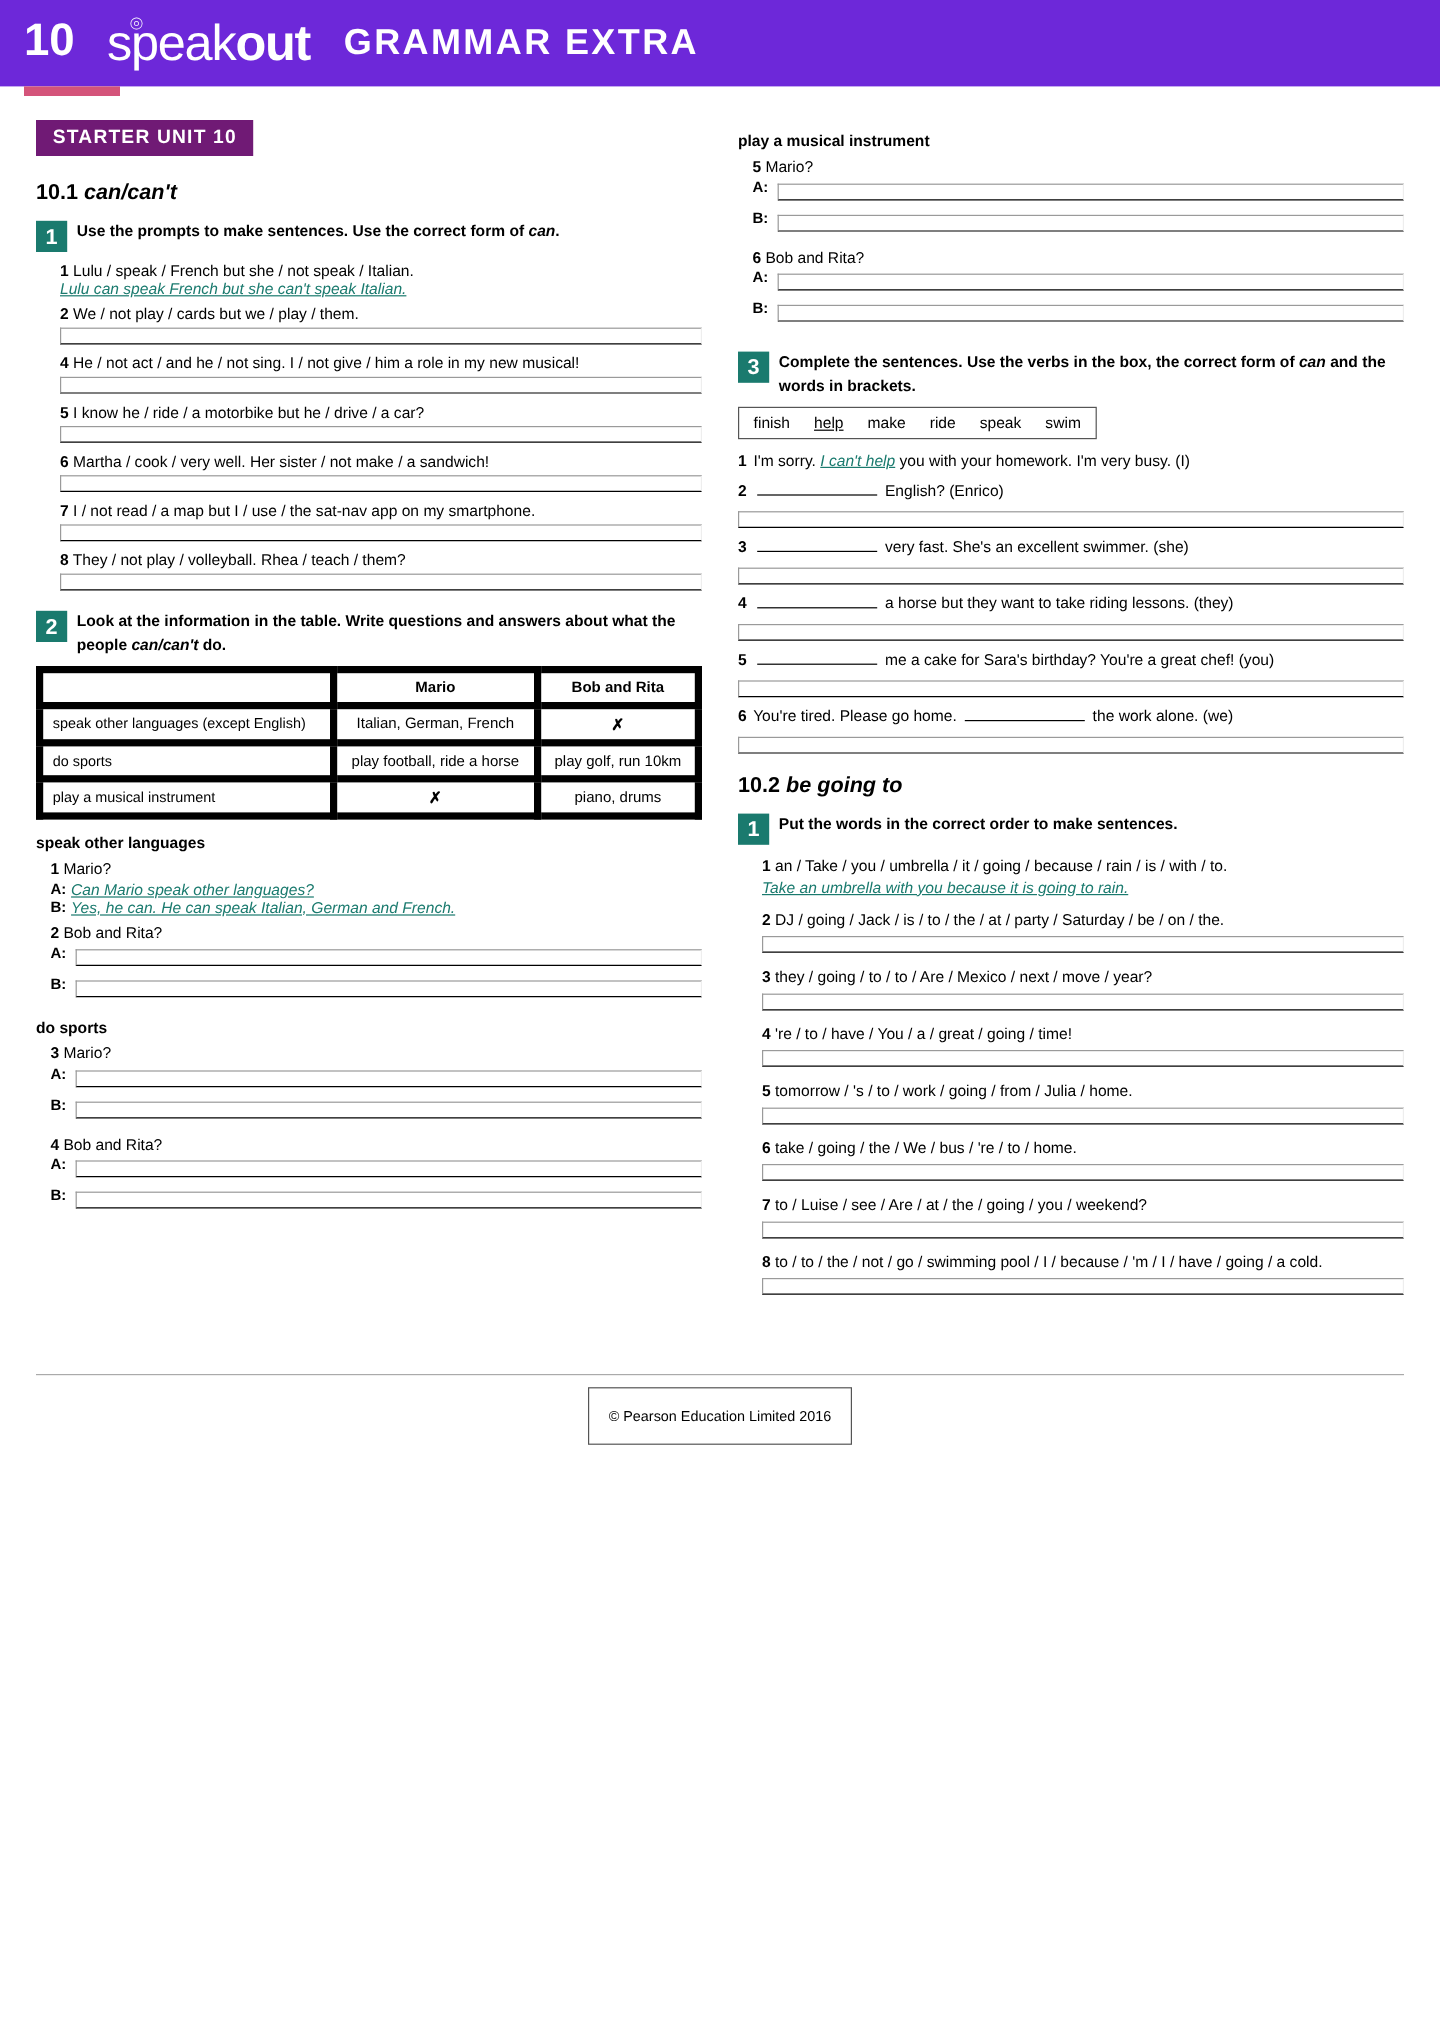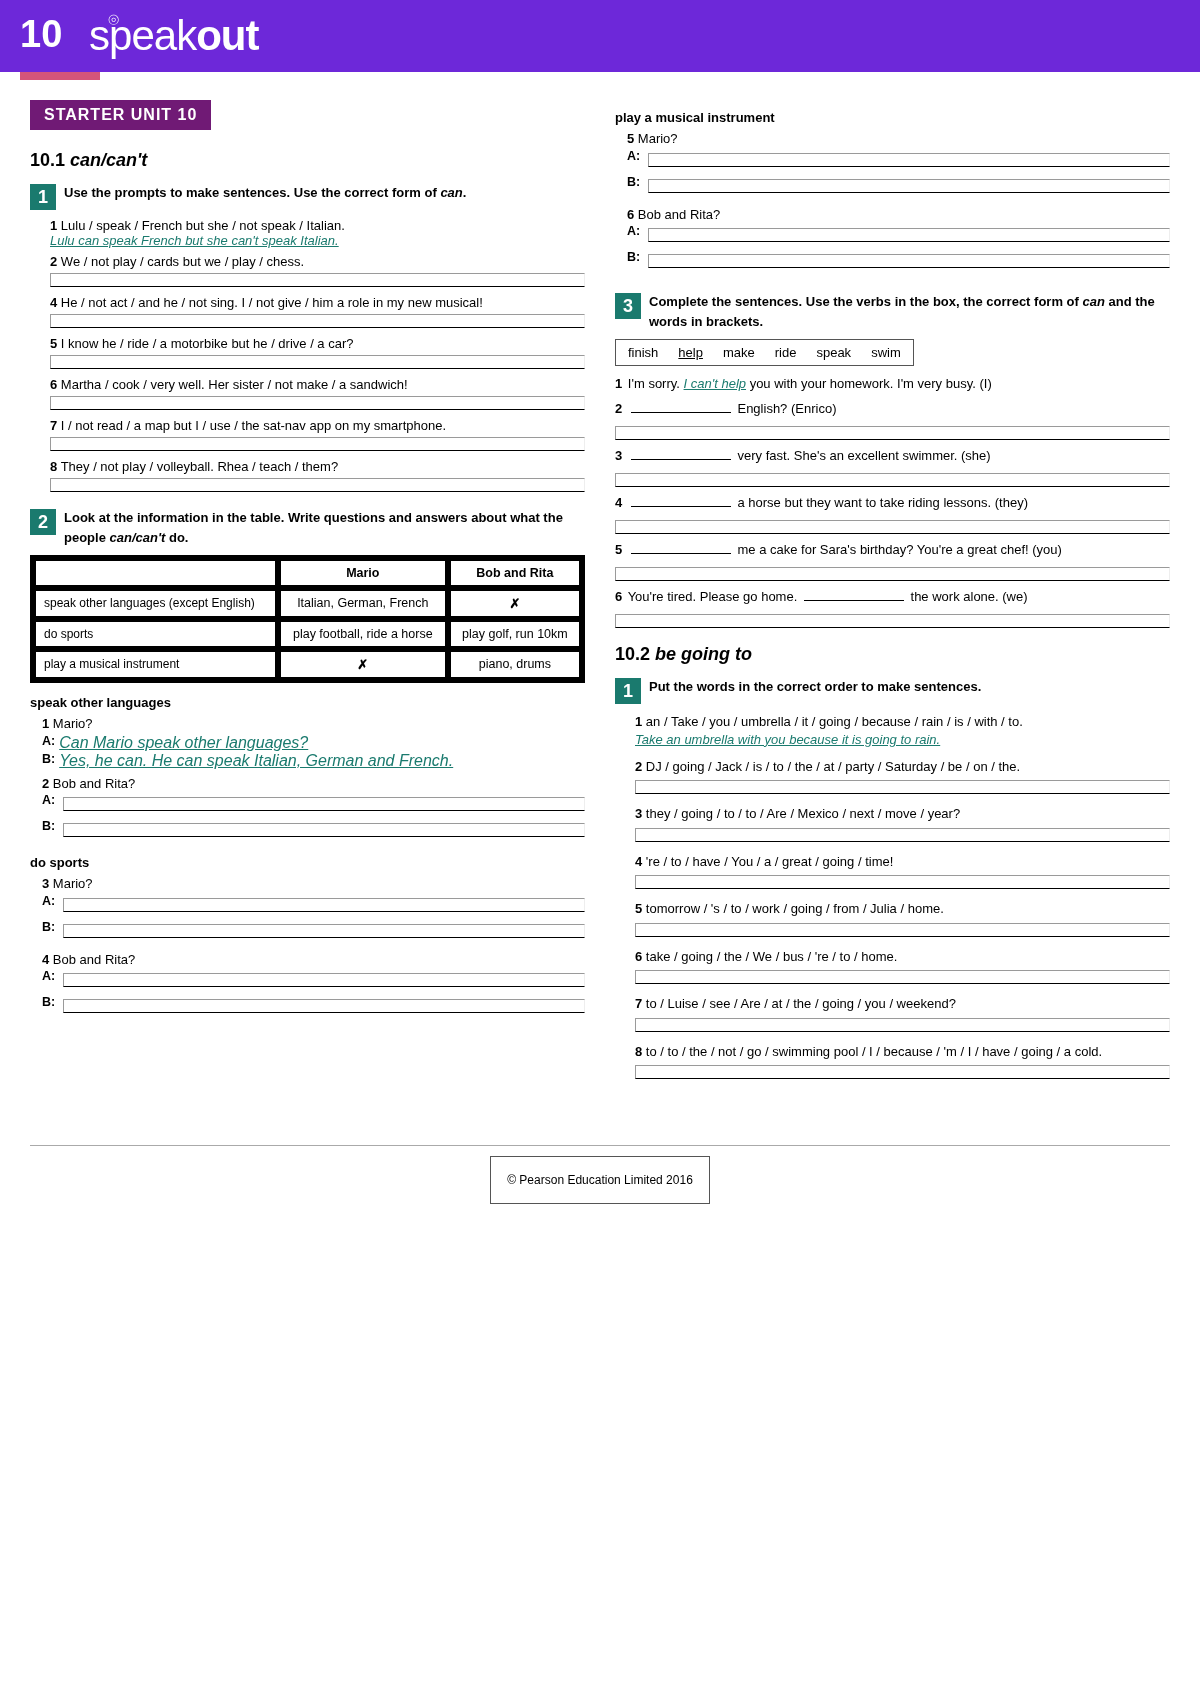--- a/index.html
+++ b/index.html
@@ -189,21 +189,21 @@
     .qa-pair {
       margin-bottom: 4px;
       padding-left: 12px;
     }
     .qa-line {
       display: flex;
       align-items: flex-start;
       gap: 4px;
     }
     .qa-label { font-weight: 700; font-size: 12.5px; white-space: nowrap; }
-    .qa-text { font-size: 16px; text-align: center; }
+    .qa-text { font-size: 13px; text-align: center; }
 
     
     .word-box {
       border: 1px solid #555;
       padding: 5px 12px;
       display: inline-flex;
       gap: 20px;
       margin-bottom: 10px;
       font-size: 13px;
     }
@@ -258,20 +258,21 @@
 </head>
 <body>
 
 <div class="header">
   <div class="header-number">10</div>
   <div class="header-logo">
     <span style="color:#fff;font-size:18px;position:relative;top:-16px;left:28px;letter-spacing:-2px;">⌾</span>
     <span class="logo-speak">speak</span>
       <span class="logo-out">out</span>
   </div>
+  <div class="header-subtitle">GRAMMAR EXTRA</div>
 </div>
 <div class="pink-bar"></div>
 
 <div class="page-content">
 
   <div class="col-left">
 
     <div class="starter-banner">STARTER UNIT 10</div>
 
     
@@ -289,21 +290,21 @@
       </div>
 
       <div class="sub-item">
         <span class="sub-item-num">1</span>
         <span> Lulu / speak / French but she / not speak / Italian.</span>
         <div><span class="italic-link">Lulu can speak French but she can't speak Italian.</span></div>
       </div>
 
       <div class="sub-item">
         <span class="sub-item-num">2</span>
-        <span> We / not play / cards but we / play / chess.</span>
+        <span> We / not play / cards but we / play / them.</span>
         <hr class="answer-line">
       </div>
 
 
       <div class="sub-item">
         <span class="sub-item-num">4</span>
         <span> He / not act / and he / not sing. I / not give / him a role in my new musical!</span>
         <hr class="answer-line">
       </div>
 

